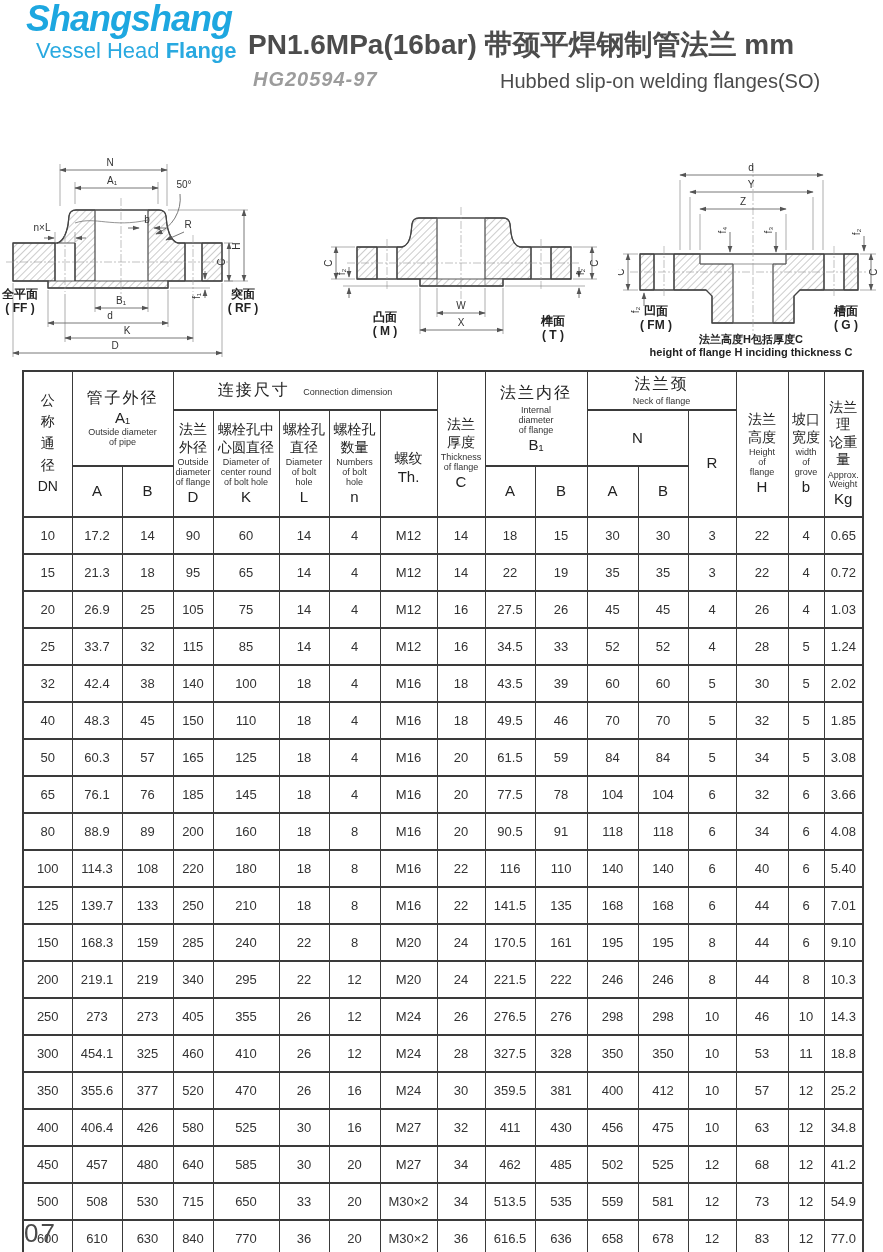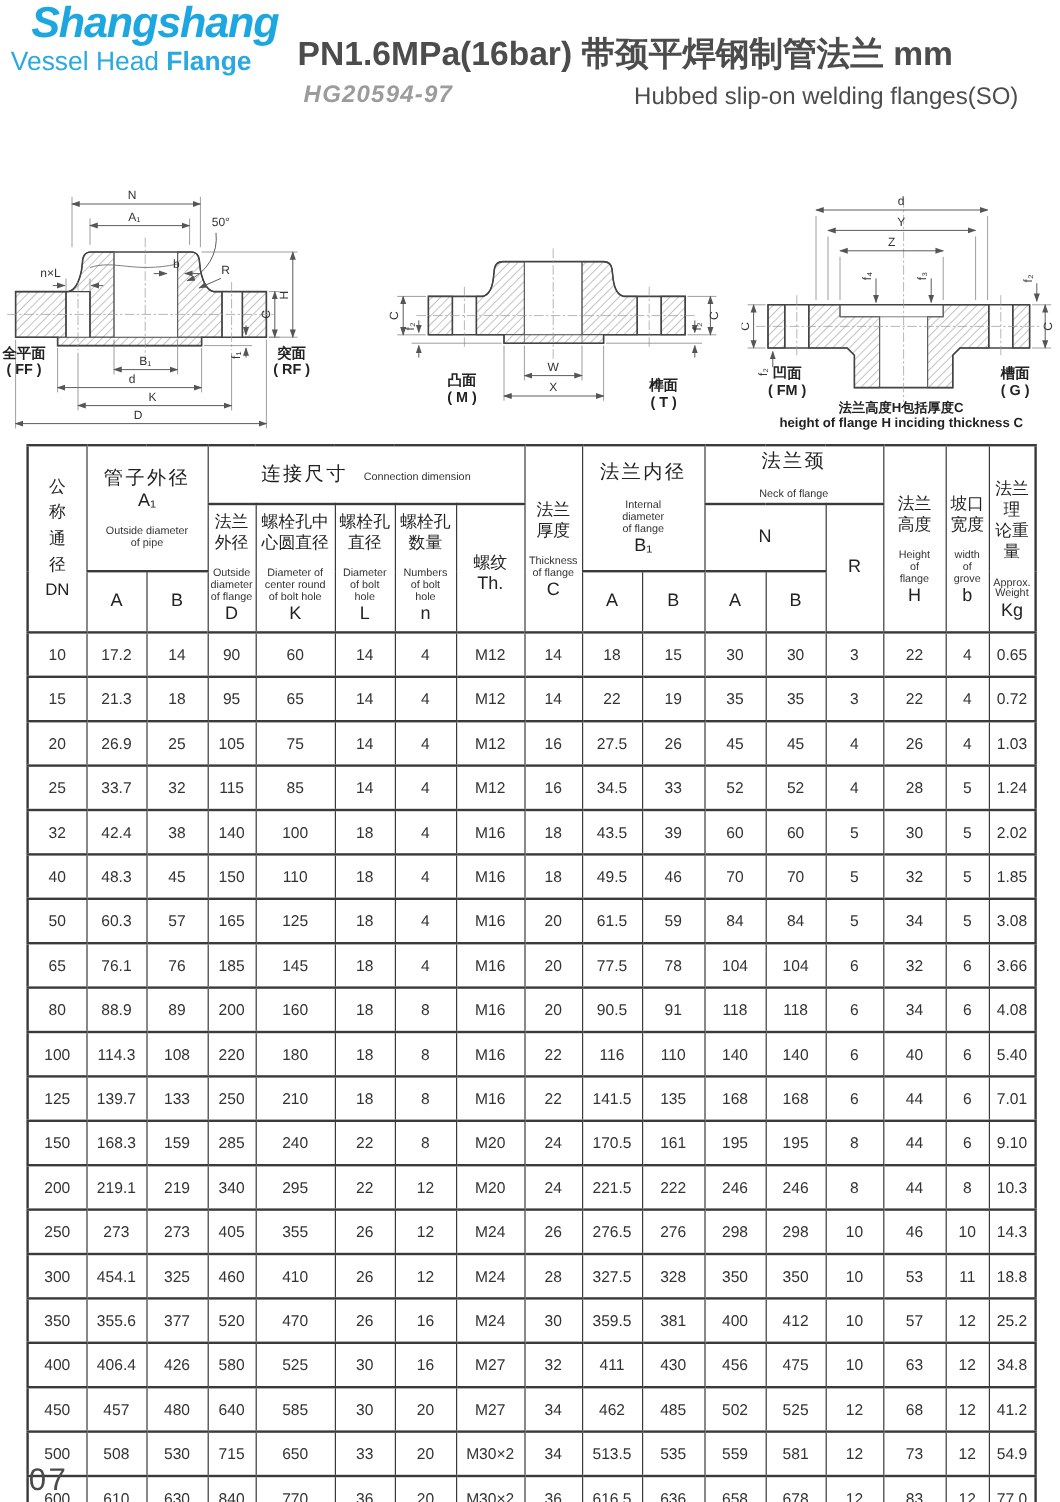--- a/index.html
+++ b/index.html
@@ -3,25 +3,25 @@
 <meta charset="utf-8">
 <style>
   html,body{margin:0;padding:0;}
   body{
     width:883px;height:1252px;position:relative;background:#fff;
     font-family:"Liberation Sans","DejaVu Sans",sans-serif;color:#2f2f2f;overflow:hidden;
   }
   .abs{position:absolute;}
   
   .logo-line1{left:26px;top:-2px;font-size:36px;font-weight:bold;font-style:italic;color:#1da7e0;letter-spacing:-1px;}
-  .logo-line2{left:9px;top:38px;font-size:22px;color:#29a9e0;letter-spacing:0;}
+  .logo-line2{left:36px;top:38px;font-size:22px;color:#29a9e0;letter-spacing:0;}
   .logo-line2 .bold{font-weight:bold;}
   .main-title{left:248px;top:26px;font-size:28px;color:#4c4c4c;white-space:nowrap;font-weight:bold;}
   .standard{left:253px;top:68px;font-size:20px;font-weight:bold;font-style:italic;color:#9c9c9c;letter-spacing:1px;}
-  .subtitle{left:500px;top:70px;width:377px;text-align:center;font-size:20px;color:#4c4c4c;}
+  .subtitle{left:500px;top:70px;width:377px;text-align:left;font-size:20px;color:#4c4c4c;}
   
   svg text{font-family:"Liberation Sans","DejaVu Sans",sans-serif;font-size:10px;fill:#333;}
   svg text.cjk{font-size:12px;font-weight:bold;fill:#222;}
   svg text.cap{font-size:11px;font-weight:bold;fill:#222;}
   .outl{fill:none;stroke:#444;stroke-width:1.3;}
   .hat{fill:url(#hat);stroke:#444;stroke-width:.9;}
   .dim{stroke:#555;stroke-width:.8;fill:none;marker-start:url(#arr);marker-end:url(#arr);}
   .ldr{stroke:#555;stroke-width:.8;fill:none;marker-end:url(#arr);}
   .ext{stroke:#777;stroke-width:.6;}
   .cl{stroke:#999;stroke-width:.6;stroke-dasharray:8 2 2 2;}
@@ -32,21 +32,21 @@
     border-left:1px solid #3a3a3a;border-right:1px solid #3a3a3a;
     border-top:2px solid #3a3a3a;border-bottom:2px solid #3a3a3a;
     padding:0;text-align:center;vertical-align:middle;font-weight:normal;
     overflow:hidden;
   }
   table.spec td{font-size:13px;height:35px;color:#333;}
   .pre{white-space:pre-line;}
   .flexcol{display:flex;flex-direction:column;align-items:center;height:100%;box-sizing:border-box;padding:5px 1px 6px 1px;}
   .cn{font-size:14px;line-height:1.25;color:#222;}
   .cn-big{font-size:16px;letter-spacing:2px;color:#222;}
-  .en{font-size:9px;line-height:1.1;color:#333;margin-top:12px;text-align:center;}
+  .en{font-size:9px;line-height:1.1;color:#333;margin-top:2px;text-align:center;}
   .sym{font-size:15px;color:#222;}
   .letter-bottom{margin-top:auto;font-size:15px;color:#222;}
   .dn-vert{font-size:14px;line-height:1.55;color:#222;}
   .page-num{left:24px;top:1218px;font-size:26px;color:#4a4a4a;letter-spacing:2px;text-align:center;}
 </style>
 </head>
 <body>
 
 <div class="abs logo-line1">Shangshang</div>
 <div class="abs logo-line2"><span>Vessel Head </span><span class="bold">Flange</span></div>

